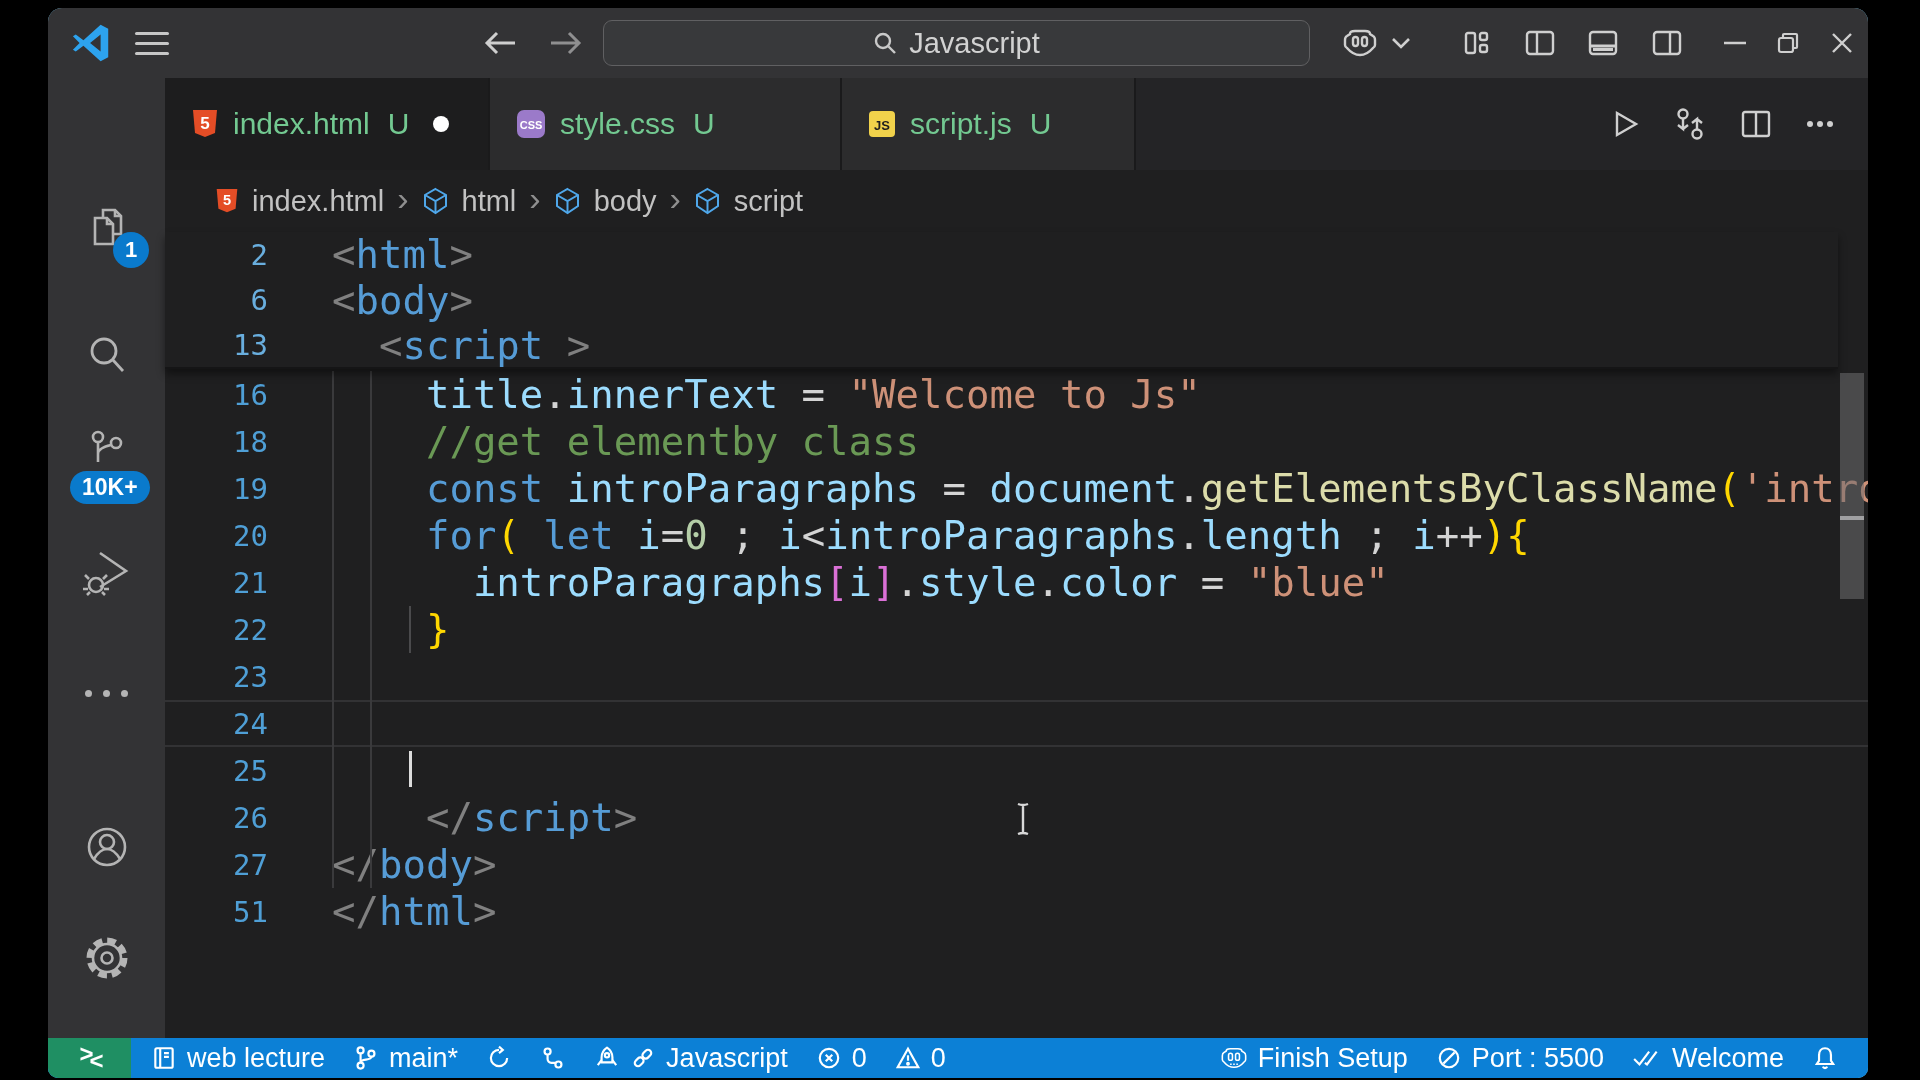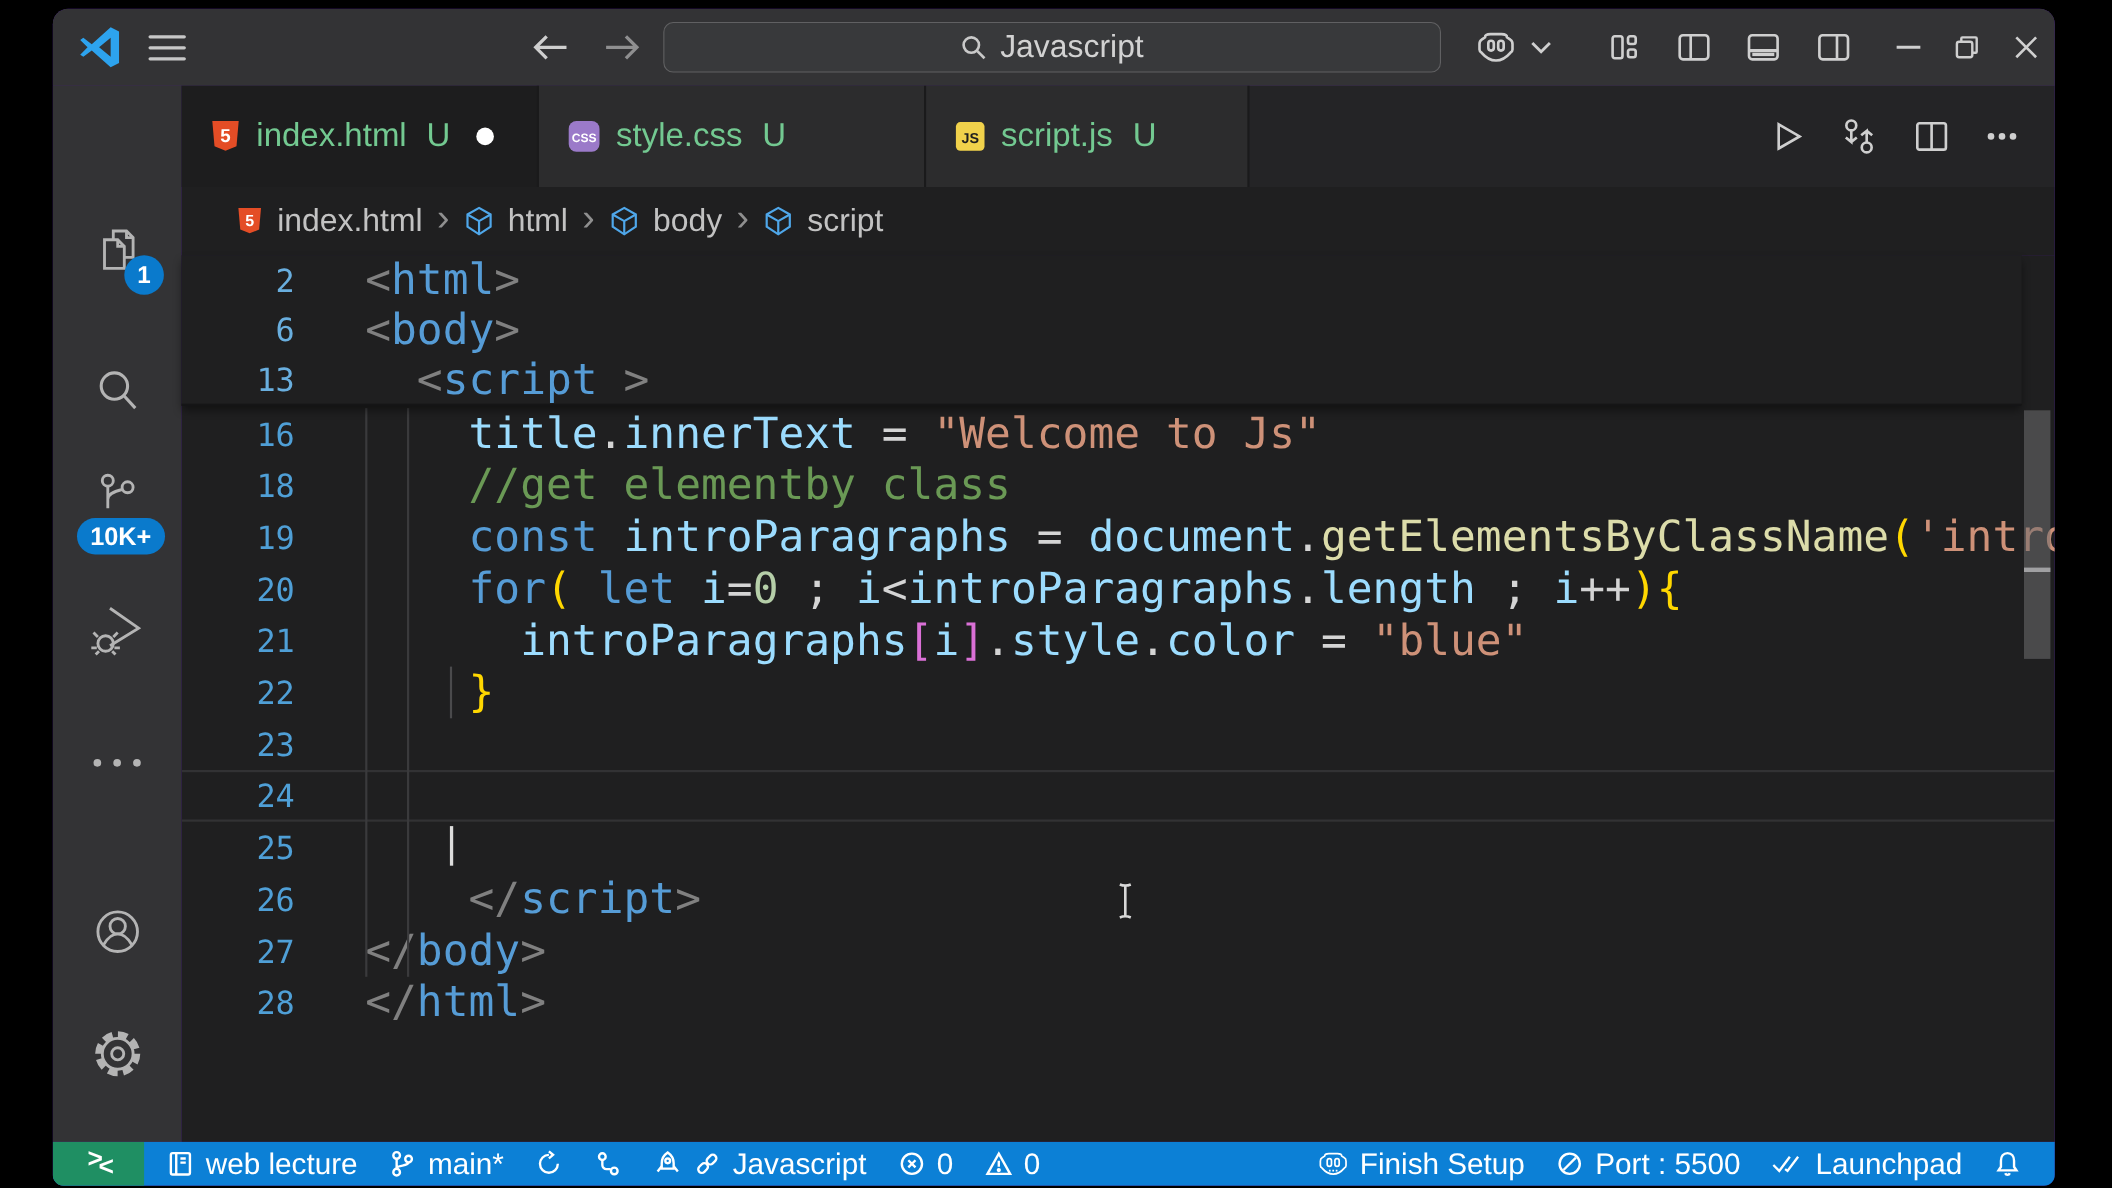--- a/index.html
+++ b/index.html
@@ -1,20 +1,20 @@
 <!DOCTYPE html>
 <html style="--status-blue: #0c80d6; --remote-green: #1f8f63; --badge-blue: #0a7acc; --untracked: #73C991; --tab-dot: #ffffff;"><head>
 <meta charset="utf-8">
 <style>
   * { margin:0; padding:0; box-sizing:border-box; }
   html,body { width:1920px; height:1080px; background:#000; overflow:hidden;
               font-family:"Liberation Sans", sans-serif; }
 
   .window { position:absolute; left:48px; top:8px; width:1820px; height:1070px;
-            background:#4c1d95; border-radius:14px 14px 10px 10px; overflow:hidden;
+            background:#7dd3fc; border-radius:14px 14px 10px 10px; overflow:hidden;
             display:flex; flex-direction:column; }
 
   
   .titlebar { position:relative; height:70px; background:#333335; flex:0 0 auto; }
   .tb-ic { position:absolute; top:0; height:70px; display:flex; align-items:center; justify-content:center; color:#cfcfcf; }
   .logo { left:18px; width:52px; }
   .hamburger { left:82px; width:44px; flex-direction:column; gap:7px; }
   .hamburger div { width:34px; height:3px; background:#c7c7c7; border-radius:2px; }
   .nav-back { left:430px; width:44px; }
   .nav-fwd  { left:496px; width:44px; color:#8f8f90; }
@@ -349,21 +349,21 @@
               <div class="row"><span class="gutter">18</span><span class="codepre"><span class="tk-txt">    </span><span class="tk-cmt">//get elementby class</span></span></div>
               <div class="row"><span class="gutter">19</span><span class="codepre"><span class="tk-txt">    </span><span class="tk-kw">const</span><span class="tk-txt"> </span><span class="tk-var">introParagraphs</span><span class="tk-op"> = </span><span class="tk-var">document</span><span class="tk-op">.</span><span class="tk-fn">getElementsByClassName</span><span class="tk-b1">(</span><span class="tk-str">'intro'</span><span class="tk-b1">)</span><span class="tk-op">;</span></span></div>
               <div class="row"><span class="gutter">20</span><span class="codepre"><span class="tk-txt">    </span><span class="tk-kw">for</span><span class="tk-b1">(</span><span class="tk-txt"> </span><span class="tk-kw">let</span><span class="tk-txt"> </span><span class="tk-var">i</span><span class="tk-op">=</span><span class="tk-num">0</span><span class="tk-op"> ; </span><span class="tk-var">i</span><span class="tk-op">&lt;</span><span class="tk-var">introParagraphs</span><span class="tk-op">.</span><span class="tk-var">length</span><span class="tk-op"> ; </span><span class="tk-var">i</span><span class="tk-op">++</span><span class="tk-b1">)</span><span class="tk-b1">{</span></span></div>
               <div class="row"><span class="gutter">21</span><span class="codepre"><span class="tk-txt">      </span><span class="tk-var">introParagraphs</span><span class="tk-b2">[</span><span class="tk-var">i</span><span class="tk-b2">]</span><span class="tk-op">.</span><span class="tk-var">style</span><span class="tk-op">.</span><span class="tk-var">color</span><span class="tk-op"> = </span><span class="tk-str">"blue"</span></span></div>
               <div class="row"><span class="gutter">22</span><span class="codepre"><span class="tk-txt">    </span><span class="tk-b1">}</span></span></div>
               <div class="row"><span class="gutter">23</span><span class="codepre"></span></div>
               <div class="row current"><span class="gutter">24</span><span class="codepre"></span></div>
               <div class="row"><span class="gutter">25</span><span class="codepre"></span></div>
               <div class="row"><span class="gutter">26</span><span class="codepre"><span class="tk-txt">    </span><span class="tk-punct">&lt;/</span><span class="tk-tag">script</span><span class="tk-punct">&gt;</span></span></div>
               <div class="row"><span class="gutter">27</span><span class="codepre"><span class="tk-punct">&lt;/</span><span class="tk-tag">body</span><span class="tk-punct">&gt;</span></span></div>
-              <div class="row"><span class="gutter">28</span><span class="codepre"><span class="tk-punct">&lt;/</span><span class="tk-tag">html</span><span class="tk-punct">&gt;</span></span></div>
+              <div class="row"><span class="gutter">51</span><span class="codepre"><span class="tk-punct">&lt;/</span><span class="tk-tag">html</span><span class="tk-punct">&gt;</span></span></div>
             </div>
           <div class="cursor" style="left:244px; top:382px"></div>
           <div class="scroll-slider" style="top:4px; height:226px"></div>
           <div class="scroll-mark" style="top:147px"></div>
         </div>
       </div>
     </div>
   </div>
 
   <div class="statusbar">
@@ -467,21 +467,21 @@
             </svg>
           </span>
           <span>Port : 5500</span>
         </div>
         <div class="sb-item">
           <span>
             <svg width="30" height="26" viewBox="0 0 28 24" fill="none" stroke="#ffffff" stroke-width="2">
               <path d="M2 13 L7 18 L16 6 M12 16.5 L14 18 L23 6"></path>
             </svg>
           </span>
-          <span>Launchpad</span>
+          <span>Welcome</span>
         </div>
         <div class="sb-item">
           <span>
             <svg width="26" height="26" viewBox="0 0 24 24" fill="none" stroke="#ffffff" stroke-width="2">
               <path d="M12 3 C8.5 3 6.5 5.8 6.5 9.5 V14.5 L4.5 17.5 H19.5 L17.5 14.5 V9.5 C17.5 5.8 15.5 3 12 3 Z"></path>
               <path d="M10 20 A2.2 2.2 0 0 0 14 20"></path>
             </svg>
           </span>
         </div>
       </div>

